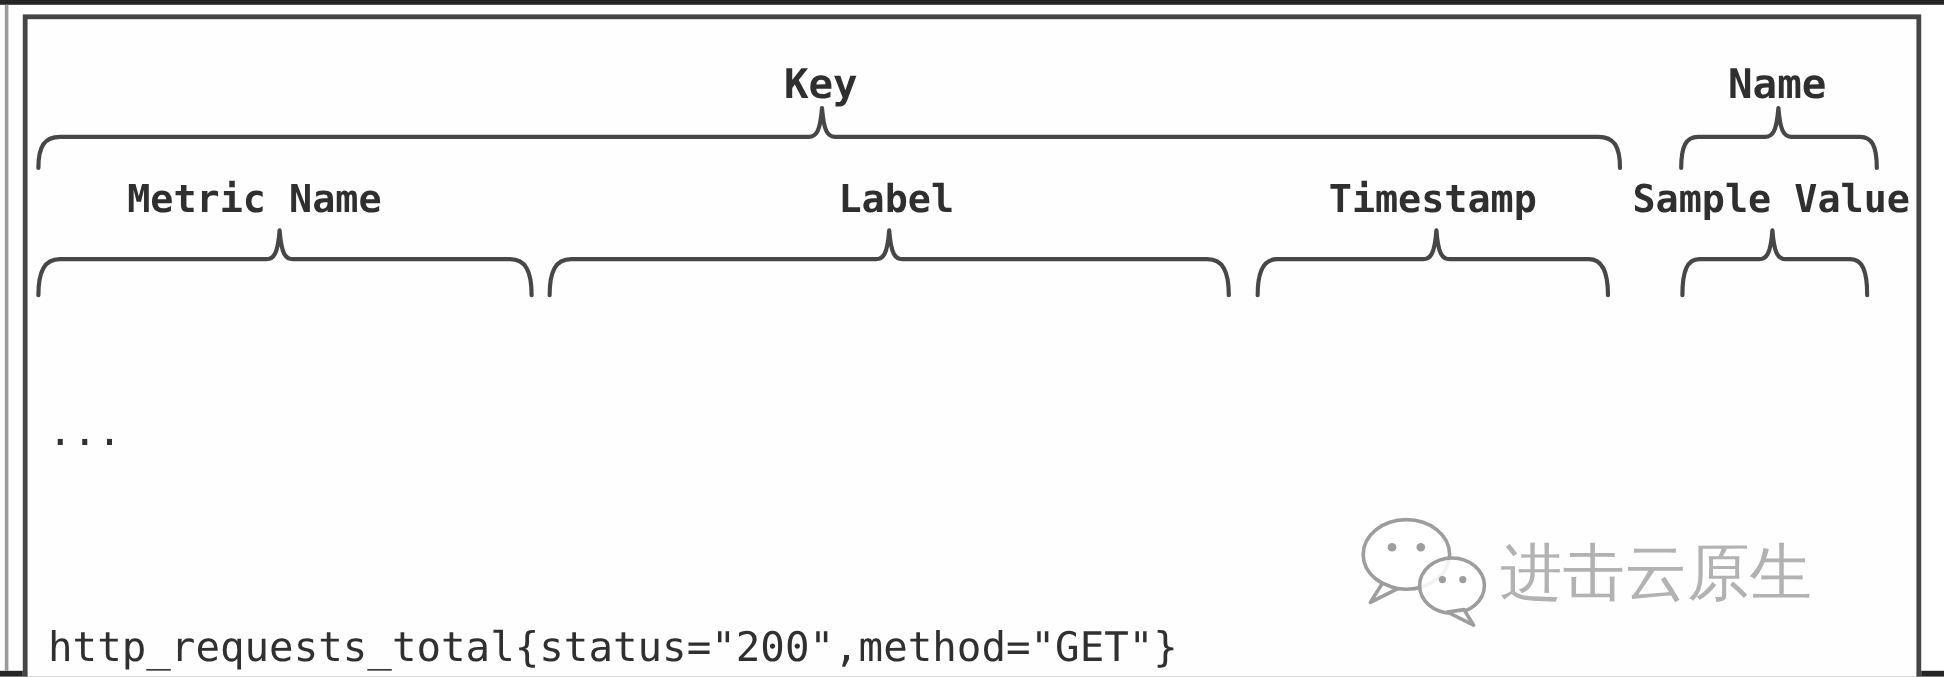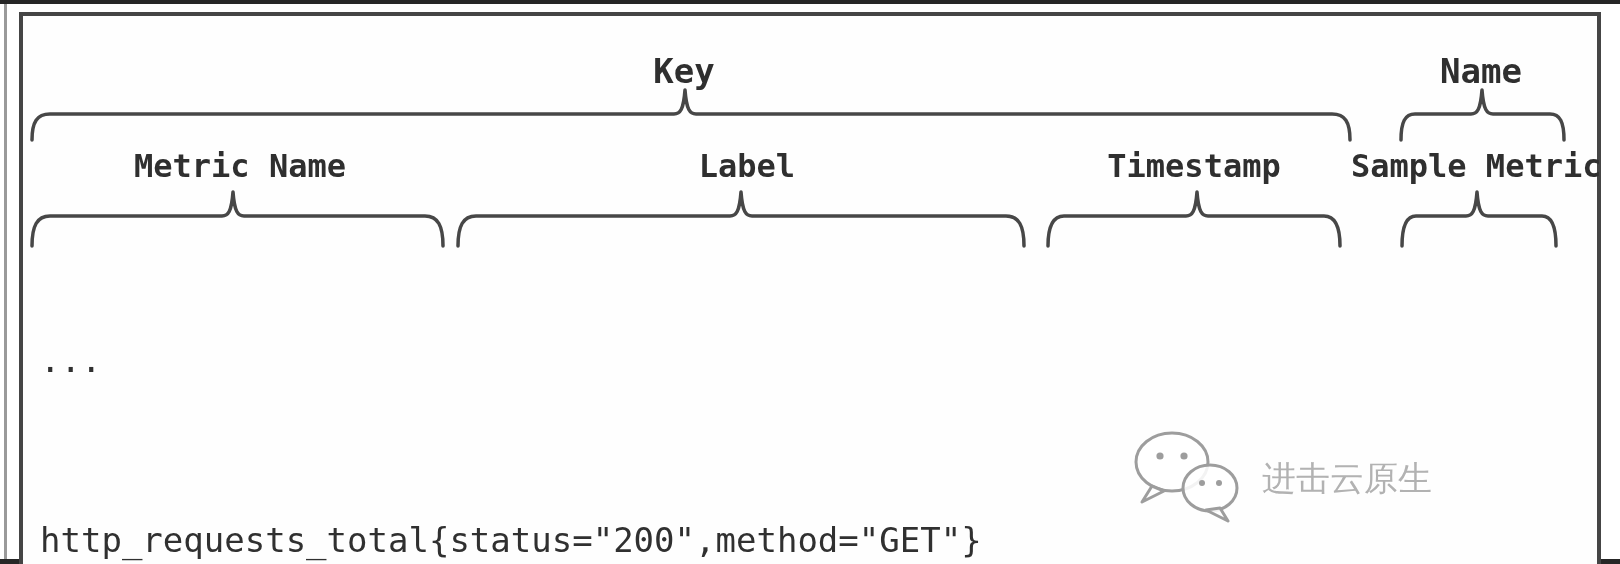--- a/index.html
+++ b/index.html
@@ -33,23 +33,23 @@
     font-size:34px;line-height:45px;color:#303030;white-space:pre;
   }
   .row{display:flex;}
   .row .lbl{display:inline-block;width:990px;}
   .row .ts{display:inline-block;width:330px;}
   .row .val{display:inline-block;}
   
   .watermark{position:absolute;left:1128px;top:428px;width:470px;height:100px;display:flex;align-items:center;pointer-events:none;}
   .wm-text{
     font-family:"DejaVu Sans","Liberation Sans",sans-serif;
-    font-size:34px;line-height:56px;color:#b2b2b2;white-space:nowrap;
+    font-size:52px;line-height:56px;color:#b2b2b2;white-space:nowrap;
     text-shadow:0 0 2px #ffffff,0 0 3px #ffffff,1px 1px 0 #ffffff;
-    margin-left:16px;
+    margin-left:4px;
   }
 </style>
 </head>
 <body>
 
 <div class="edge-strip top"></div>
 <div class="edge-strip bottom"></div>
 <div class="left-frame-line"></div>
 
 <div class="outer-box"></div>
@@ -57,24 +57,24 @@
 <div class="hdr lvl1 abs" style="left:634px;width:100px;">Key</div>
 <div class="hdr lvl1 abs" style="left:1421px;width:120px;">Name</div>
 
 <svg class="brace" style="left:30px;top:86px;" width="1322" height="58" viewBox="0 0 1322 58">
   <path d="M 2 54 C 2 36 7 28 20 28 L 644 28 C 650 28 653.5 24 655 4 C 656.5 24 660 28 666 28 L 1302 28 C 1315 28 1320 36 1320 54"></path>
 </svg>
 <svg class="brace" style="left:1399px;top:86px;" width="167" height="58" viewBox="0 0 167 58">
   <path d="M 2 54 C 2 36 6 28 16 28 L 72 28 C 78 28 81.5 24 83 4 C 84.5 24 88 28 94 28 L 151 28 C 161 28 165 36 165 54"></path>
 </svg>
 
-<div class="hdr lvl2 abs" style="left:120px;width:240px;">Metric Name</div>
+<div class="hdr lvl2 abs" style="left:92px;width:240px;">Metric Name</div>
 <div class="hdr lvl2 abs" style="left:675px;width:120px;text-align:right;">Label</div>
 <div class="hdr lvl2 abs" style="left:1094px;width:200px;">Timestamp</div>
-<div class="hdr lvl2 abs" style="left:1351px;width:250px;">Sample Metric</div>
+<div class="hdr lvl2 abs" style="left:1351px;width:250px;">Sample Value</div>
 
 <svg class="brace" style="left:30px;top:188px;" width="415" height="62" viewBox="0 0 415 62">
   <path d="M 2 58 C 2 38 7 28 20 28 L 192 28 C 198 28 201.5 24 203 4 C 204.5 24 208 28 214 28 L 395 28 C 408 28 413 38 413 58"></path>
 </svg>
 <svg class="brace" style="left:456px;top:188px;" width="570" height="62" viewBox="0 0 570 62">
   <path d="M 2 58 C 2 38 7 28 20 28 L 274 28 C 280 28 283.5 24 285 4 C 286.5 24 290 28 296 28 L 550 28 C 563 28 568 38 568 58"></path>
 </svg>
 <svg class="brace" style="left:1046px;top:188px;" width="296" height="62" viewBox="0 0 296 62">
   <path d="M 2 58 C 2 38 7 28 18 28 L 140 28 C 146 28 149.5 24 151 4 C 152.5 24 156 28 162 28 L 278 28 C 289 28 294 38 294 58"></path>
 </svg>

